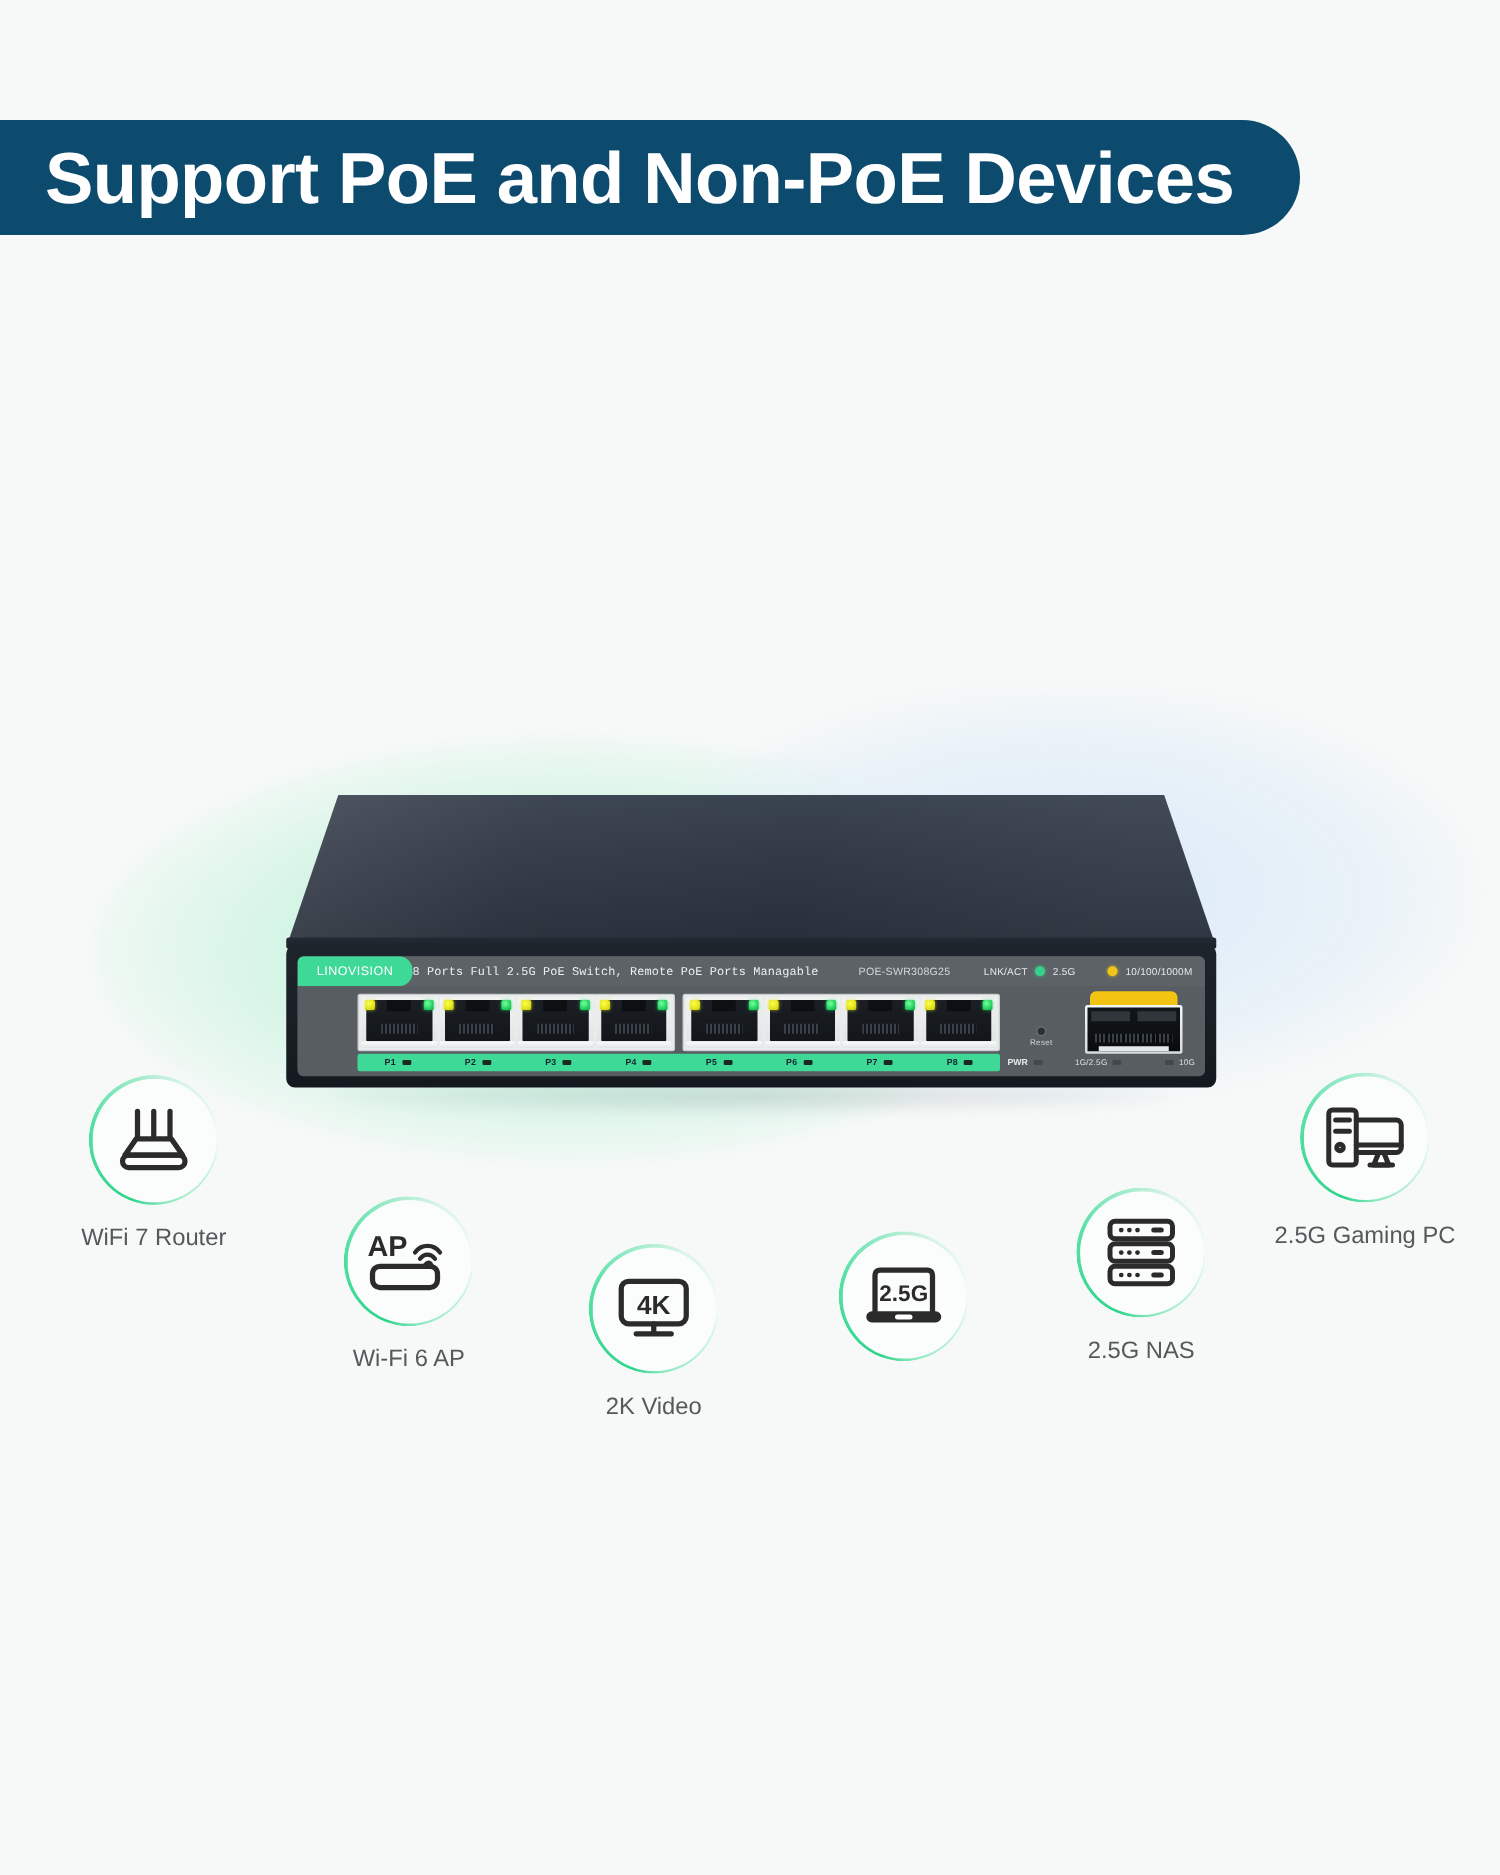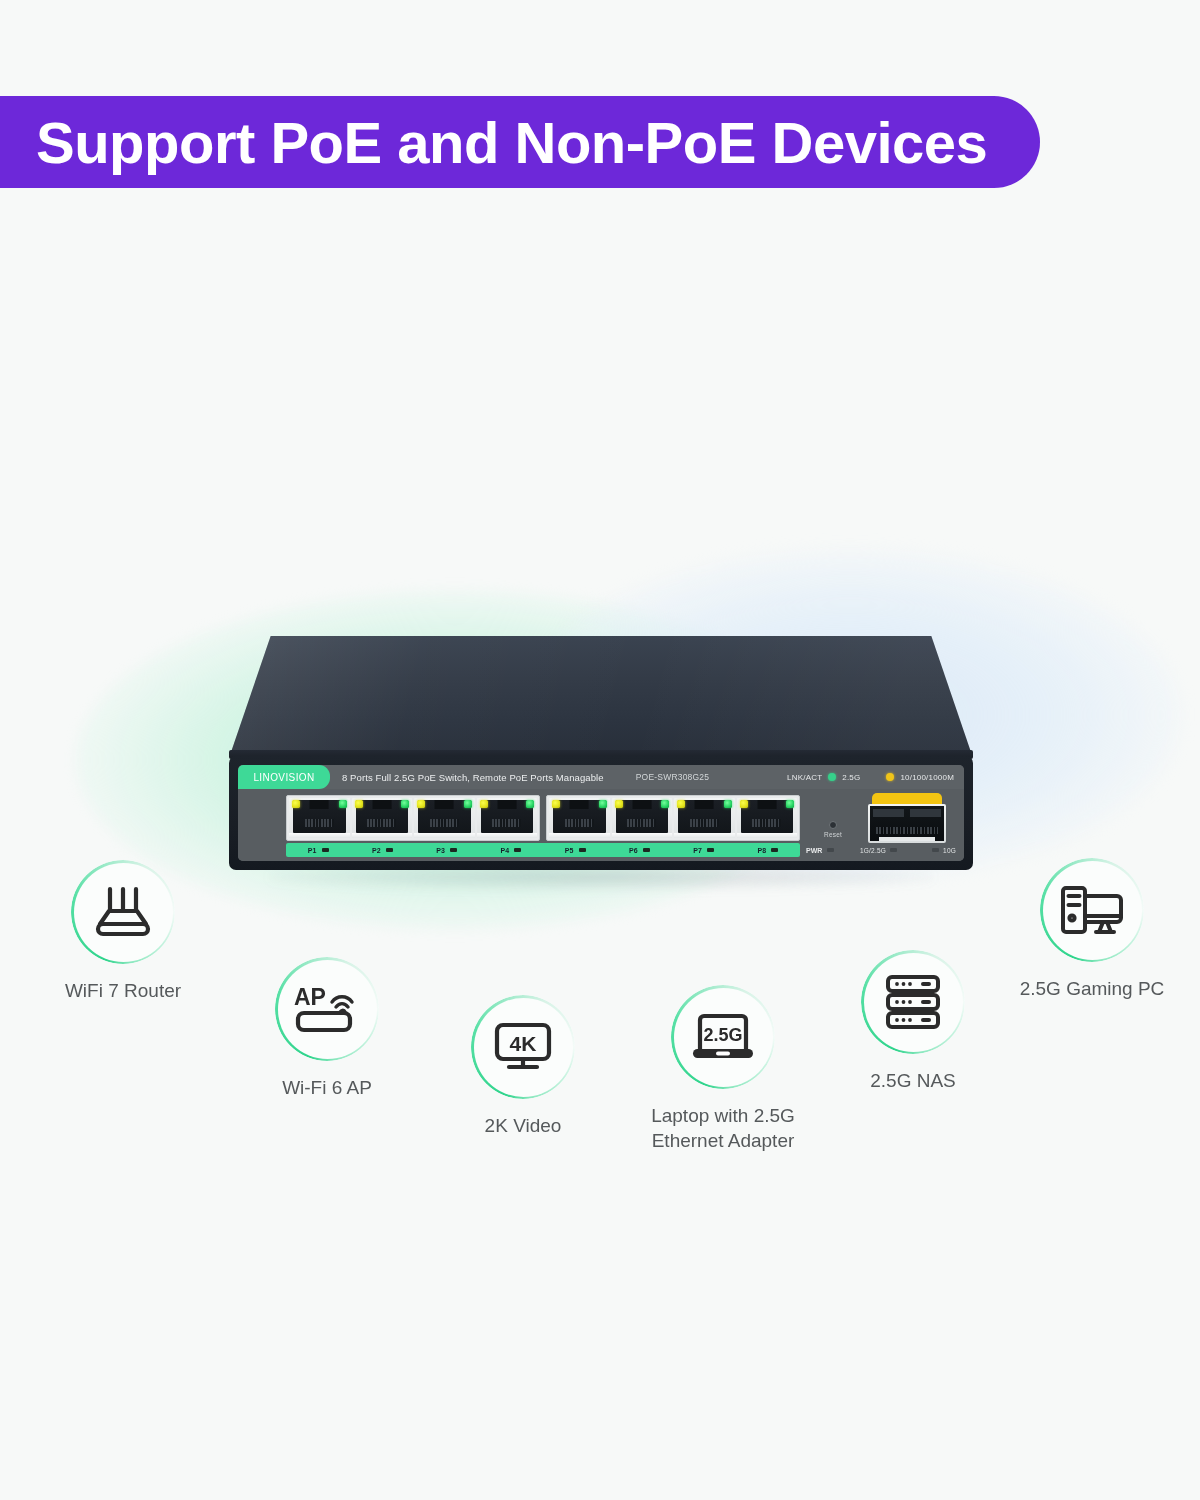--- a/index.html
+++ b/index.html
@@ -13,21 +13,21 @@
     overflow: hidden;
   }
 
   
   .banner {
     position: absolute;
     left: 0;
     top: 96px;
     width: 1040px;
     height: 92px;
-    background: #6d28d9;
+    background: #0c4a6e;
     border-top-right-radius: 46px;
     border-bottom-right-radius: 46px;
     display: flex;
     align-items: center;
   }
   .banner-text {
     color: #ffffff;
     font-size: 58px;
     font-weight: bold;
     letter-spacing: -0.5px;
@@ -134,23 +134,23 @@
   }
   .brand-badge span {
     color: #ffffff;
     font-size: 10px;
     letter-spacing: 0.4px;
     font-weight: normal;
   }
   .model-desc {
     color: #eceeef;
     font-size: 9.5px;
-    margin-left: 12px;
     white-space: nowrap;
     letter-spacing: 0.1px;
+    font-family: Liberation Mono, monospace;
   }
   .model-num {
     color: #d2d6d8;
     font-size: 8.5px;
     margin-left: 32px;
     white-space: nowrap;
     letter-spacing: 0.2px;
   }
   .led-legend {
     margin-left: auto;
@@ -623,22 +623,20 @@
   <div class="feature-circle">
     <span class="feature-icon">
       <svg width="66" height="52" viewBox="0 0 66 52" fill="none" stroke="#2b2b2b" stroke-width="4.2" stroke-linecap="round" stroke-linejoin="round">
         <path d="M10 38 L10 9 C10 6.8 11.8 5 14 5 L52 5 C54.2 5 56 6.8 56 9 L56 38"></path>
         <rect x="3" y="38" width="60" height="9" rx="4.5" fill="#2b2b2b" stroke="none"></rect>
         <rect x="26" y="40.5" width="14" height="4" rx="2" fill="#ffffff" stroke="none"></rect>
         <text x="33" y="30" text-anchor="middle" font-family="Liberation Sans, sans-serif" font-size="18" font-weight="bold" fill="#2b2b2b" stroke="none">2.5G</text>
       </svg>
     </span>
   </div>
-  <div class="feature-label">Laptop with 2.5G
-Ethernet Adapter</div>
 </div>
 
 <div class="feature f-nas">
   <div class="feature-circle">
     <span class="feature-icon">
       <svg width="58" height="56" viewBox="0 0 58 56" fill="none" stroke="#2b2b2b" stroke-width="4" stroke-linecap="round" stroke-linejoin="round">
         <rect x="4" y="3" width="50" height="14" rx="4"></rect>
         <circle cx="13" cy="10" r="1.9" fill="#2b2b2b" stroke="none"></circle>
         <circle cx="19.5" cy="10" r="1.9" fill="#2b2b2b" stroke="none"></circle>
         <circle cx="26" cy="10" r="1.9" fill="#2b2b2b" stroke="none"></circle>

